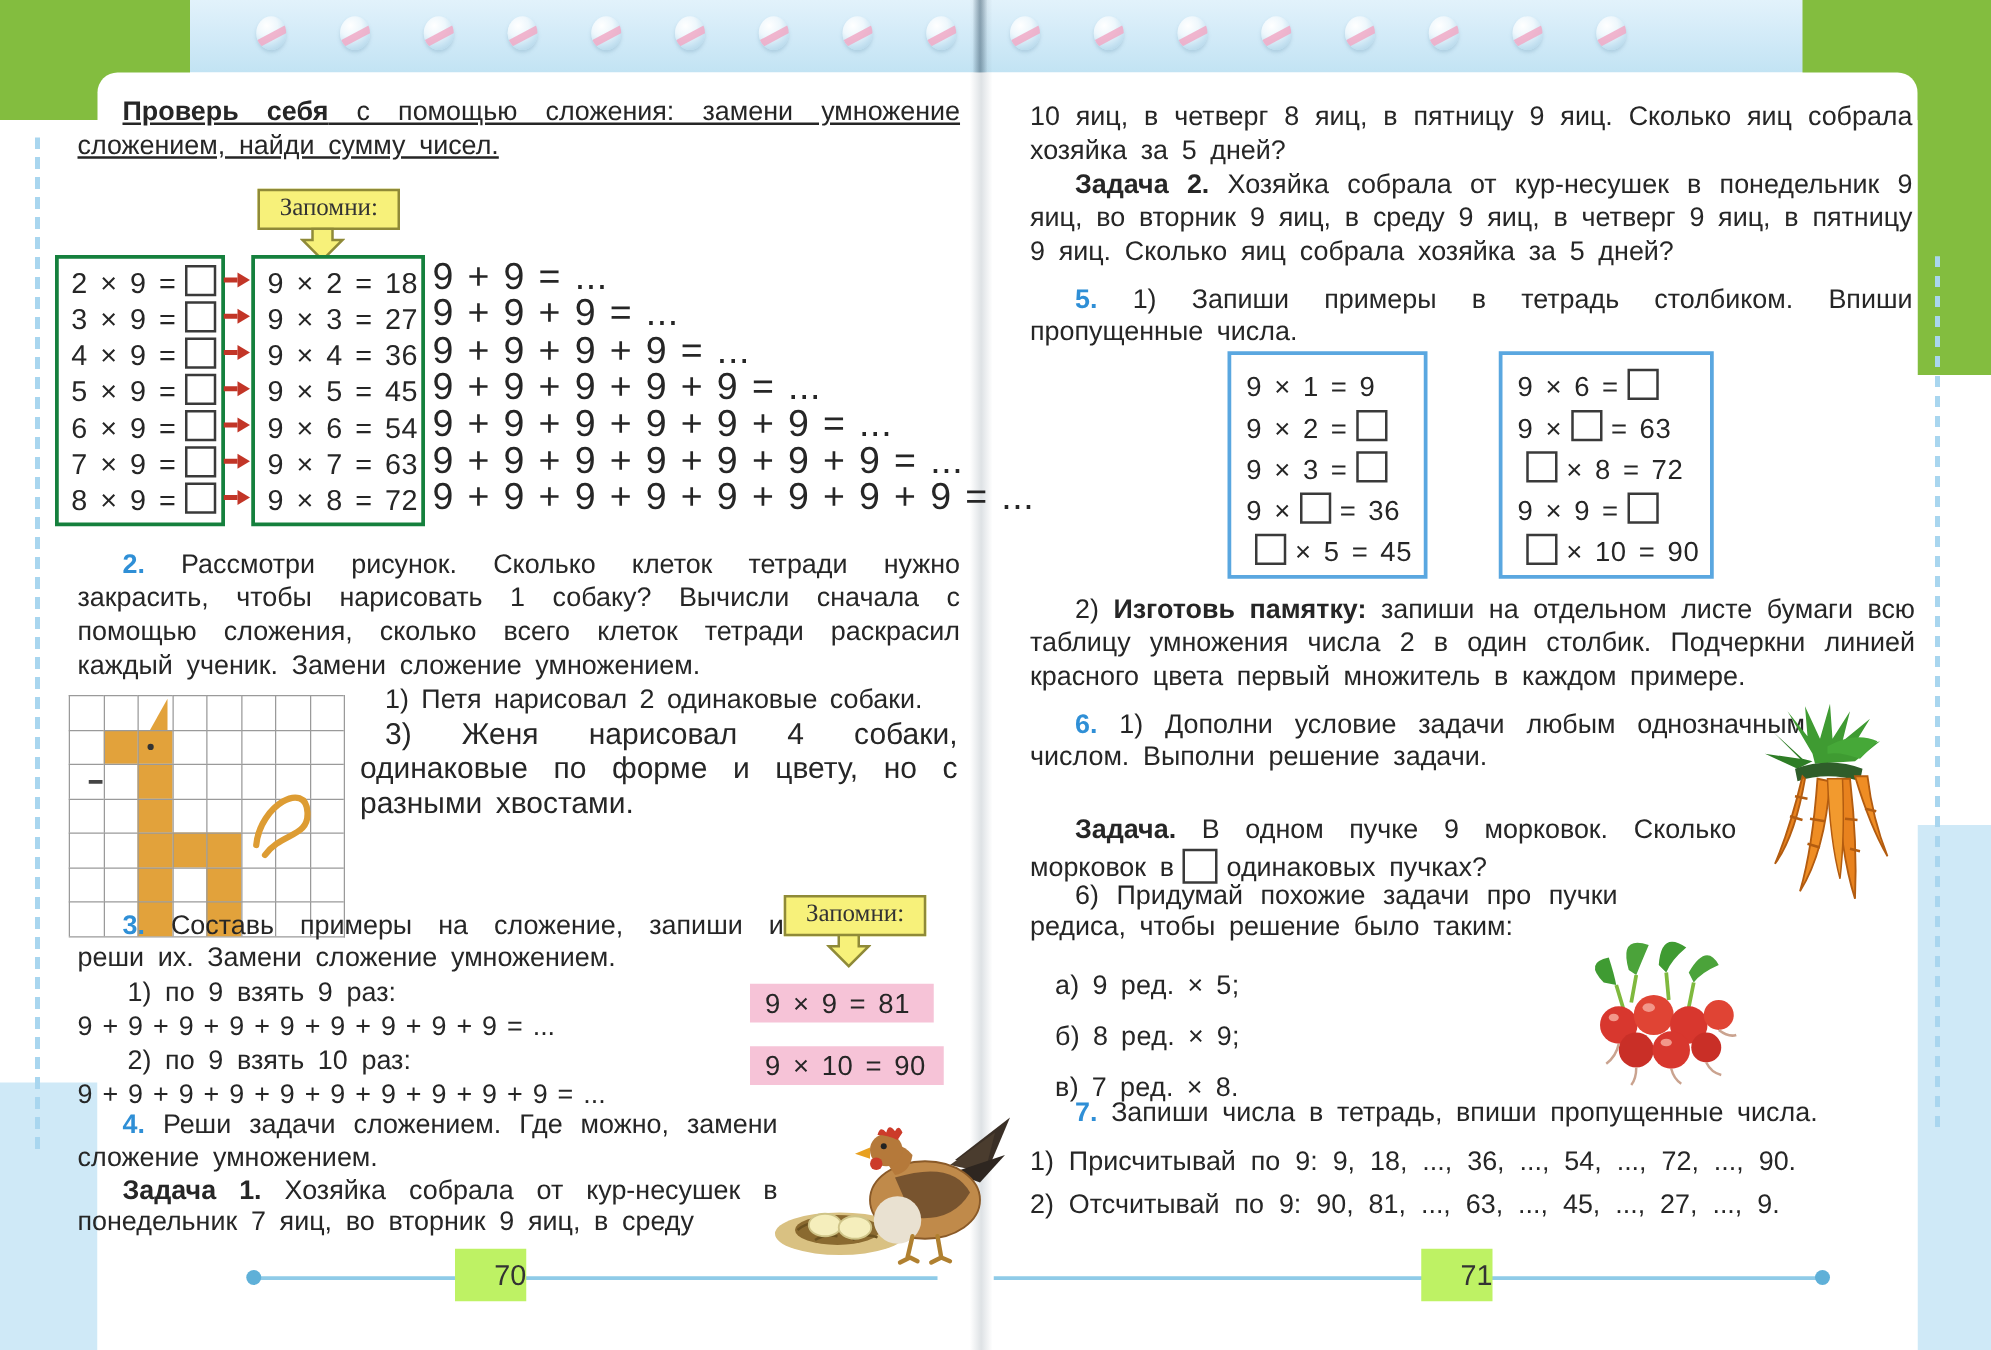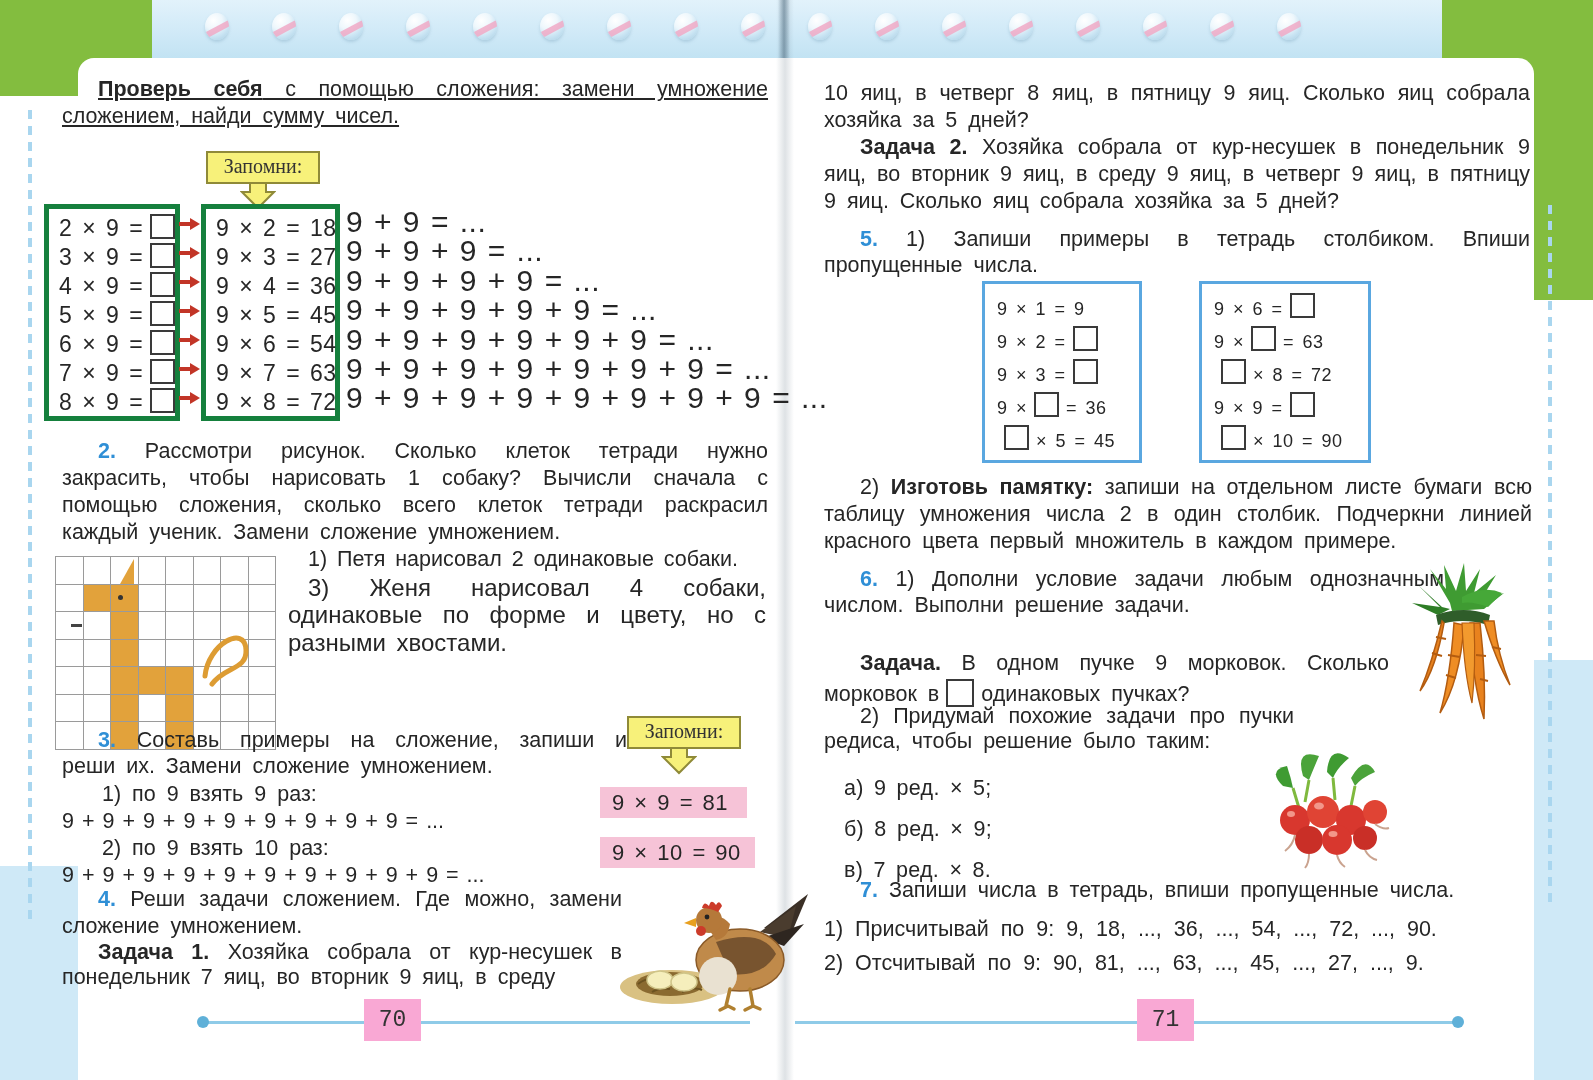--- a/index.html
+++ b/index.html
@@ -32,21 +32,21 @@
   
   .para{position:absolute;text-align:justify;font-size:21.5px;line-height:27px;word-spacing:5px;}
   .ind{text-indent:36px;}
   .tnum{color:#2f8fd6;font-weight:bold;}
   b{font-weight:bold;}
   
   .memo{position:absolute;background:#f7f17a;border:2px solid #8f8a38;text-align:center;
         font-family:"Liberation Serif",serif;font-size:20px;line-height:27px;color:#333;}
   .memo-arrow{position:absolute;}
   
-  .redbox{position:absolute;border:5px solid #15803d;background:#fff;padding:5px 0 0 10px;box-sizing:border-box;}
+  .redbox{position:absolute;border:3px solid #15803d;background:#fff;padding:5px 0 0 10px;box-sizing:border-box;}
   .eq-row{height:29px;font-size:23px;line-height:29px;letter-spacing:.5px;word-spacing:3px;white-space:nowrap;}
   .wbox{display:inline-block;width:21px;height:21px;border:2px solid #3a3a3a;background:#fff;
         vertical-align:-3px;margin:0 7px;}
   .r-arrow{position:absolute;width:21px;height:12px;}
   .r-arrow::before{content:"";position:absolute;left:0;top:4px;width:11px;height:4px;background:#c23527;}
   .r-arrow::after{content:"";position:absolute;left:11px;top:0;width:0;height:0;
         border-left:10px solid #c23527;border-top:6px solid transparent;border-bottom:6px solid transparent;}
   .addrows .row{height:29.4px;font-size:30px;line-height:29.4px;letter-spacing:.5px;word-spacing:2px;white-space:nowrap;}
   
   .doggrid{position:absolute;border-right:1px solid #9a9a9a;border-bottom:1px solid #9a9a9a;}
@@ -55,26 +55,26 @@
   .dg-cell.fill{background:#e2a23b;}
   .dg-cell.eye::after{content:"";position:absolute;left:7px;top:10px;width:5px;height:5px;border-radius:50%;background:#333;}
   .dg-cell.ear::after{content:"";position:absolute;right:4px;bottom:0;width:0;height:0;
         border-bottom:25px solid #e2a23b;border-left:14px solid transparent;}
   .dg-cell.mouth::after{content:"";position:absolute;right:1px;top:12px;width:11px;height:3px;background:#444;}
   
   .pink{position:absolute;background:#f6c3d7;font-size:22px;line-height:31px;height:31px;
         padding-left:12px;letter-spacing:.5px;word-spacing:3px;}
   
   .bluebox{position:absolute;border:3px solid #5aa7e0;background:#fff;padding:9px 0 0 12px;box-sizing:border-box;}
-  .bb-row{height:33px;font-size:18px;line-height:33px;letter-spacing:.5px;word-spacing:3px;white-space:nowrap;}
+  .bb-row{height:33px;font-size:22px;line-height:33px;letter-spacing:.5px;word-spacing:3px;white-space:nowrap;}
   
   .pageline{position:absolute;height:3px;background:#8fcbe8;top:1021px;}
   .pagedot{position:absolute;width:12px;height:12px;border-radius:50%;background:#5fb0d8;top:1016px;}
-  .pagenum{position:absolute;top:999px;width:57px;height:42px;background:#f9a8d4;text-align:center;
-        font-size:23px;line-height:42px;color:#333;font-family:Liberation Mono, monospace;}
+  .pagenum{position:absolute;top:999px;width:57px;height:42px;background:#bef264;text-align:right;
+        font-size:23px;line-height:42px;color:#333;}
   .opt{height:41px;font-size:21.5px;line-height:41px;letter-spacing:.3px;word-spacing:4px;}
   .t7item{font-size:21.5px;line-height:34px;word-spacing:6px;white-space:nowrap;}
   svg{display:block;}
 </style>
 </head>
 <body>
 
 <div class="book">
 
   <div class="band"></div>
@@ -299,21 +299,21 @@
         <div class="bb-row"><span>9 × 9 =</span><span class="wbox"></span></div>
         <div class="bb-row"><span class="wbox"></span><span>× 10 = 90</span></div>
       </div>
 
     <p class="para" style="left:824px;top:474px;width:708px;margin:0;"><span style="padding-left:36px;">2) </span><b>Изготовь памятку:</b><span> запиши на отдельном листе бумаги всю таблицу умножения числа 2 в один столбик. Подчеркни линией красного цвета первый множитель в каждом примере.</span></p>
 
     <p class="para ind" style="left:824px;top:566px;width:620px;margin:0;line-height:26px;"><span class="tnum">6.</span><span> 1) Дополни условие задачи любым однозначным числом. Выполни решение задачи.</span></p>
 
     <p class="para ind" style="left:824px;top:648px;width:565px;margin:0;line-height:31px;"><b>Задача.</b><span> В одном пучке 9 морковок. Сколько морковок в</span><span class="wbox" style="width:24px;height:24px;vertical-align:-6px;"></span><span>одинаковых пучках?</span></p>
 
-    <p class="para ind" style="left:824px;top:704px;width:470px;margin:0;line-height:25px;">2) Придумай похожие задачи про пучки редиса, чтобы решение было таким:</p>
+    <p class="para ind" style="left:824px;top:704px;width:470px;margin:0;line-height:25px;">6) Придумай похожие задачи про пучки редиса, чтобы решение было таким:</p>
 
     <div style="position:absolute;left:844px;top:768px;">
         <div class="opt">а) 9 ред. × 5;</div>
         <div class="opt">б) 8 ред. × 9;</div>
         <div class="opt">в) 7 ред. × 8.</div>
       </div>
 
     <svg style="position:absolute;left:1392px;top:563px;" width="142" height="168" viewBox="0 0 142 168">
       <path d="M58,40 L38,6 L54,26 L52,2 L64,28 L72,0 L74,28 L88,6 L82,30 L104,12 L88,38 L112,30 L92,46 L60,48 Z" fill="#3f9b32"></path>
       <path d="M50,44 L26,22 L48,44 L20,40 L46,52 L58,46 Z" fill="#2e7d26"></path>

